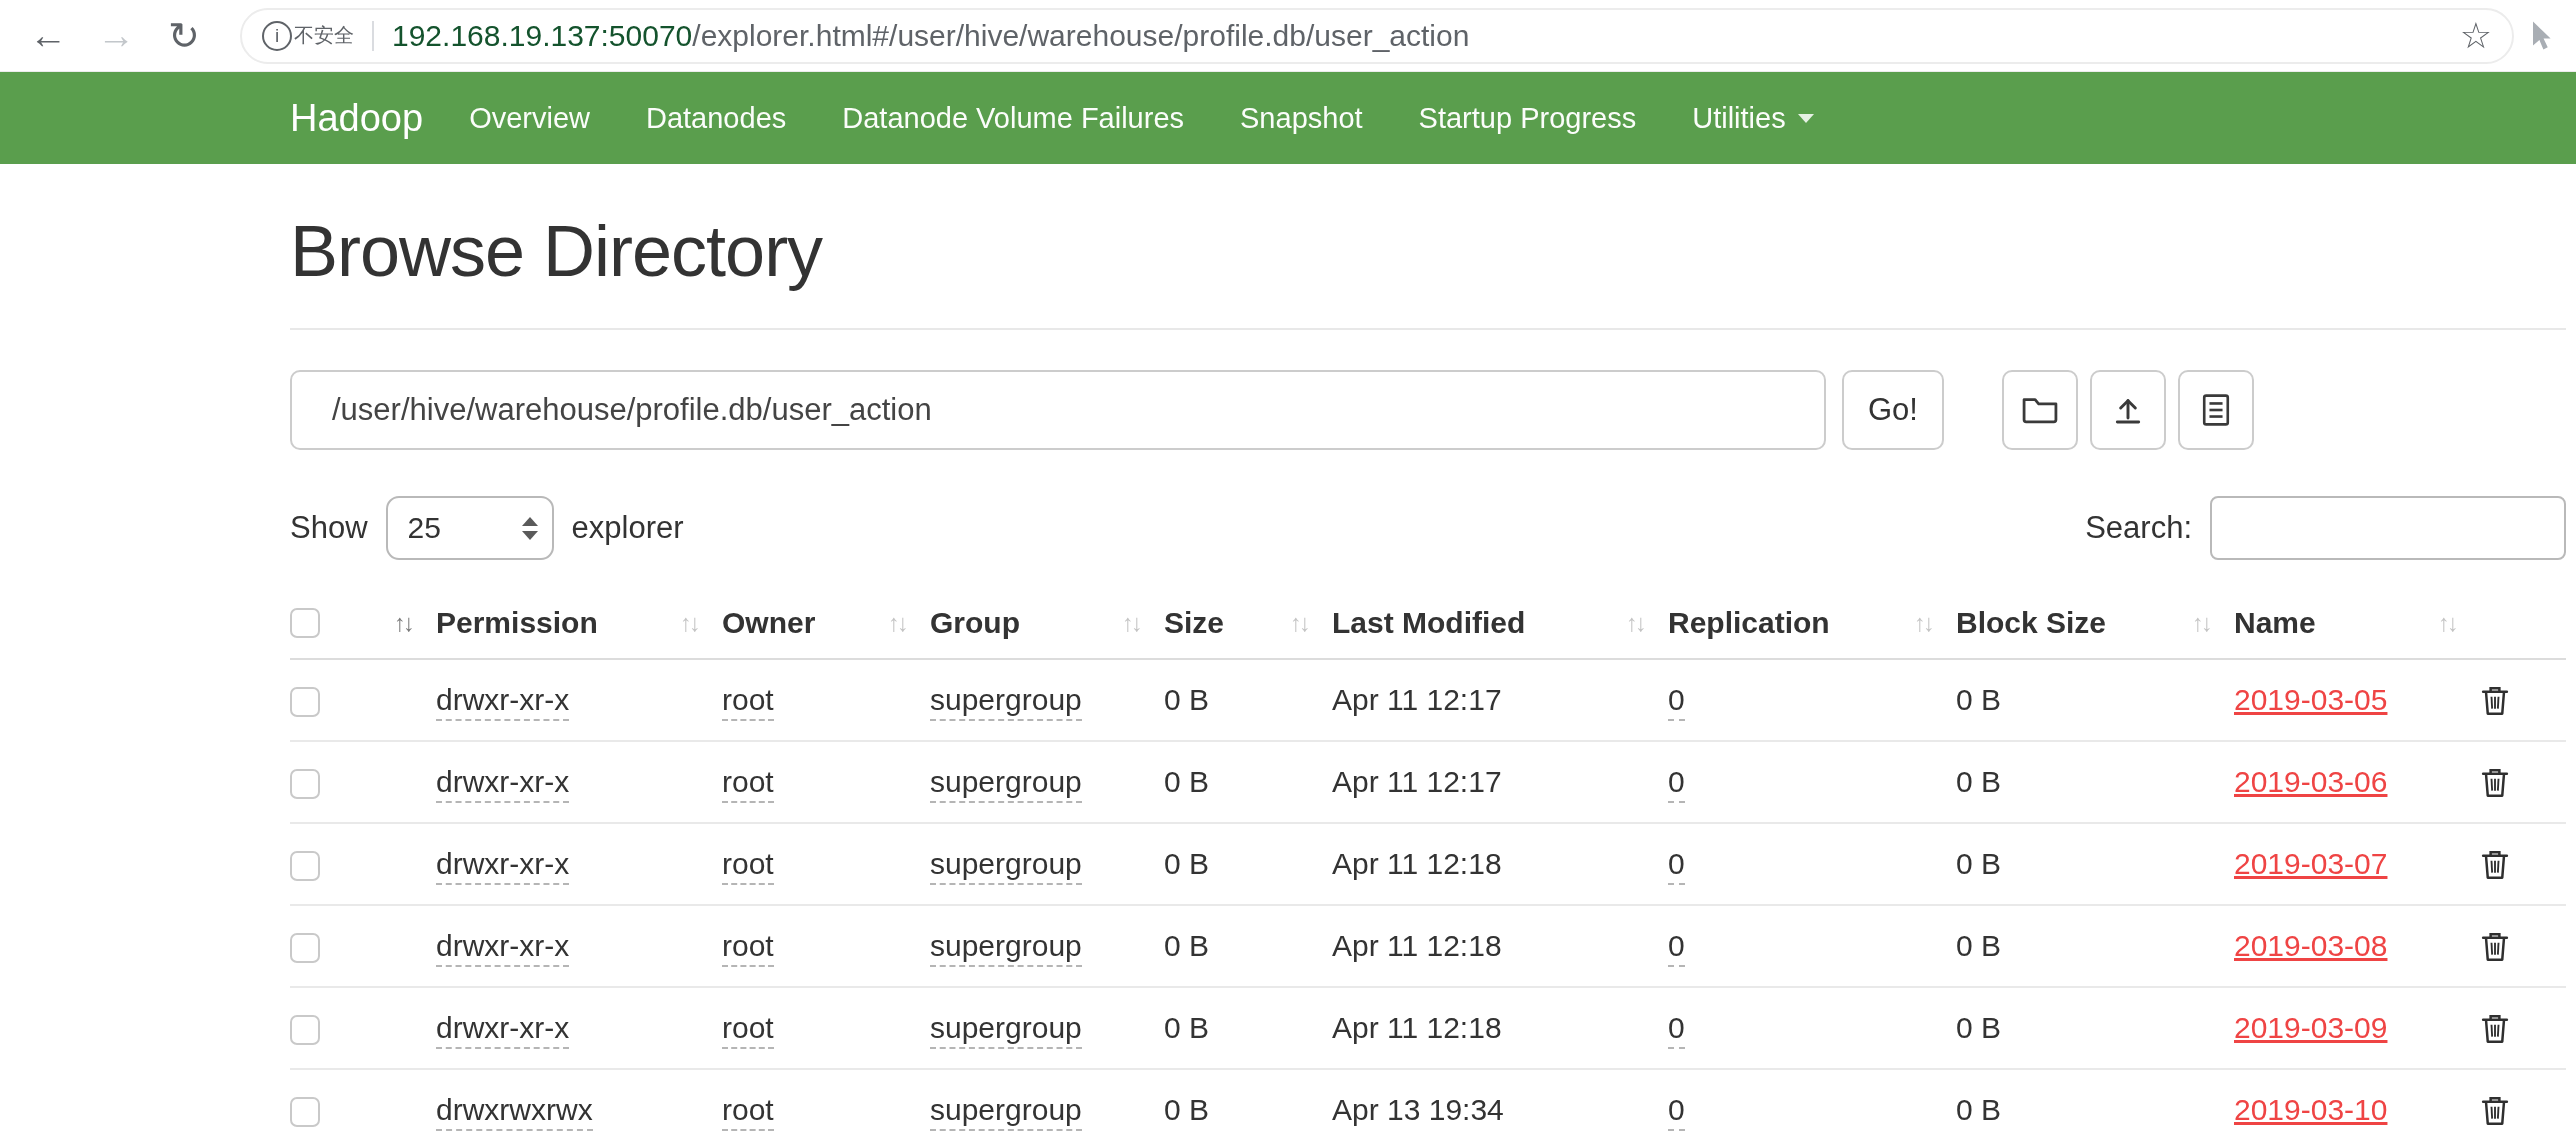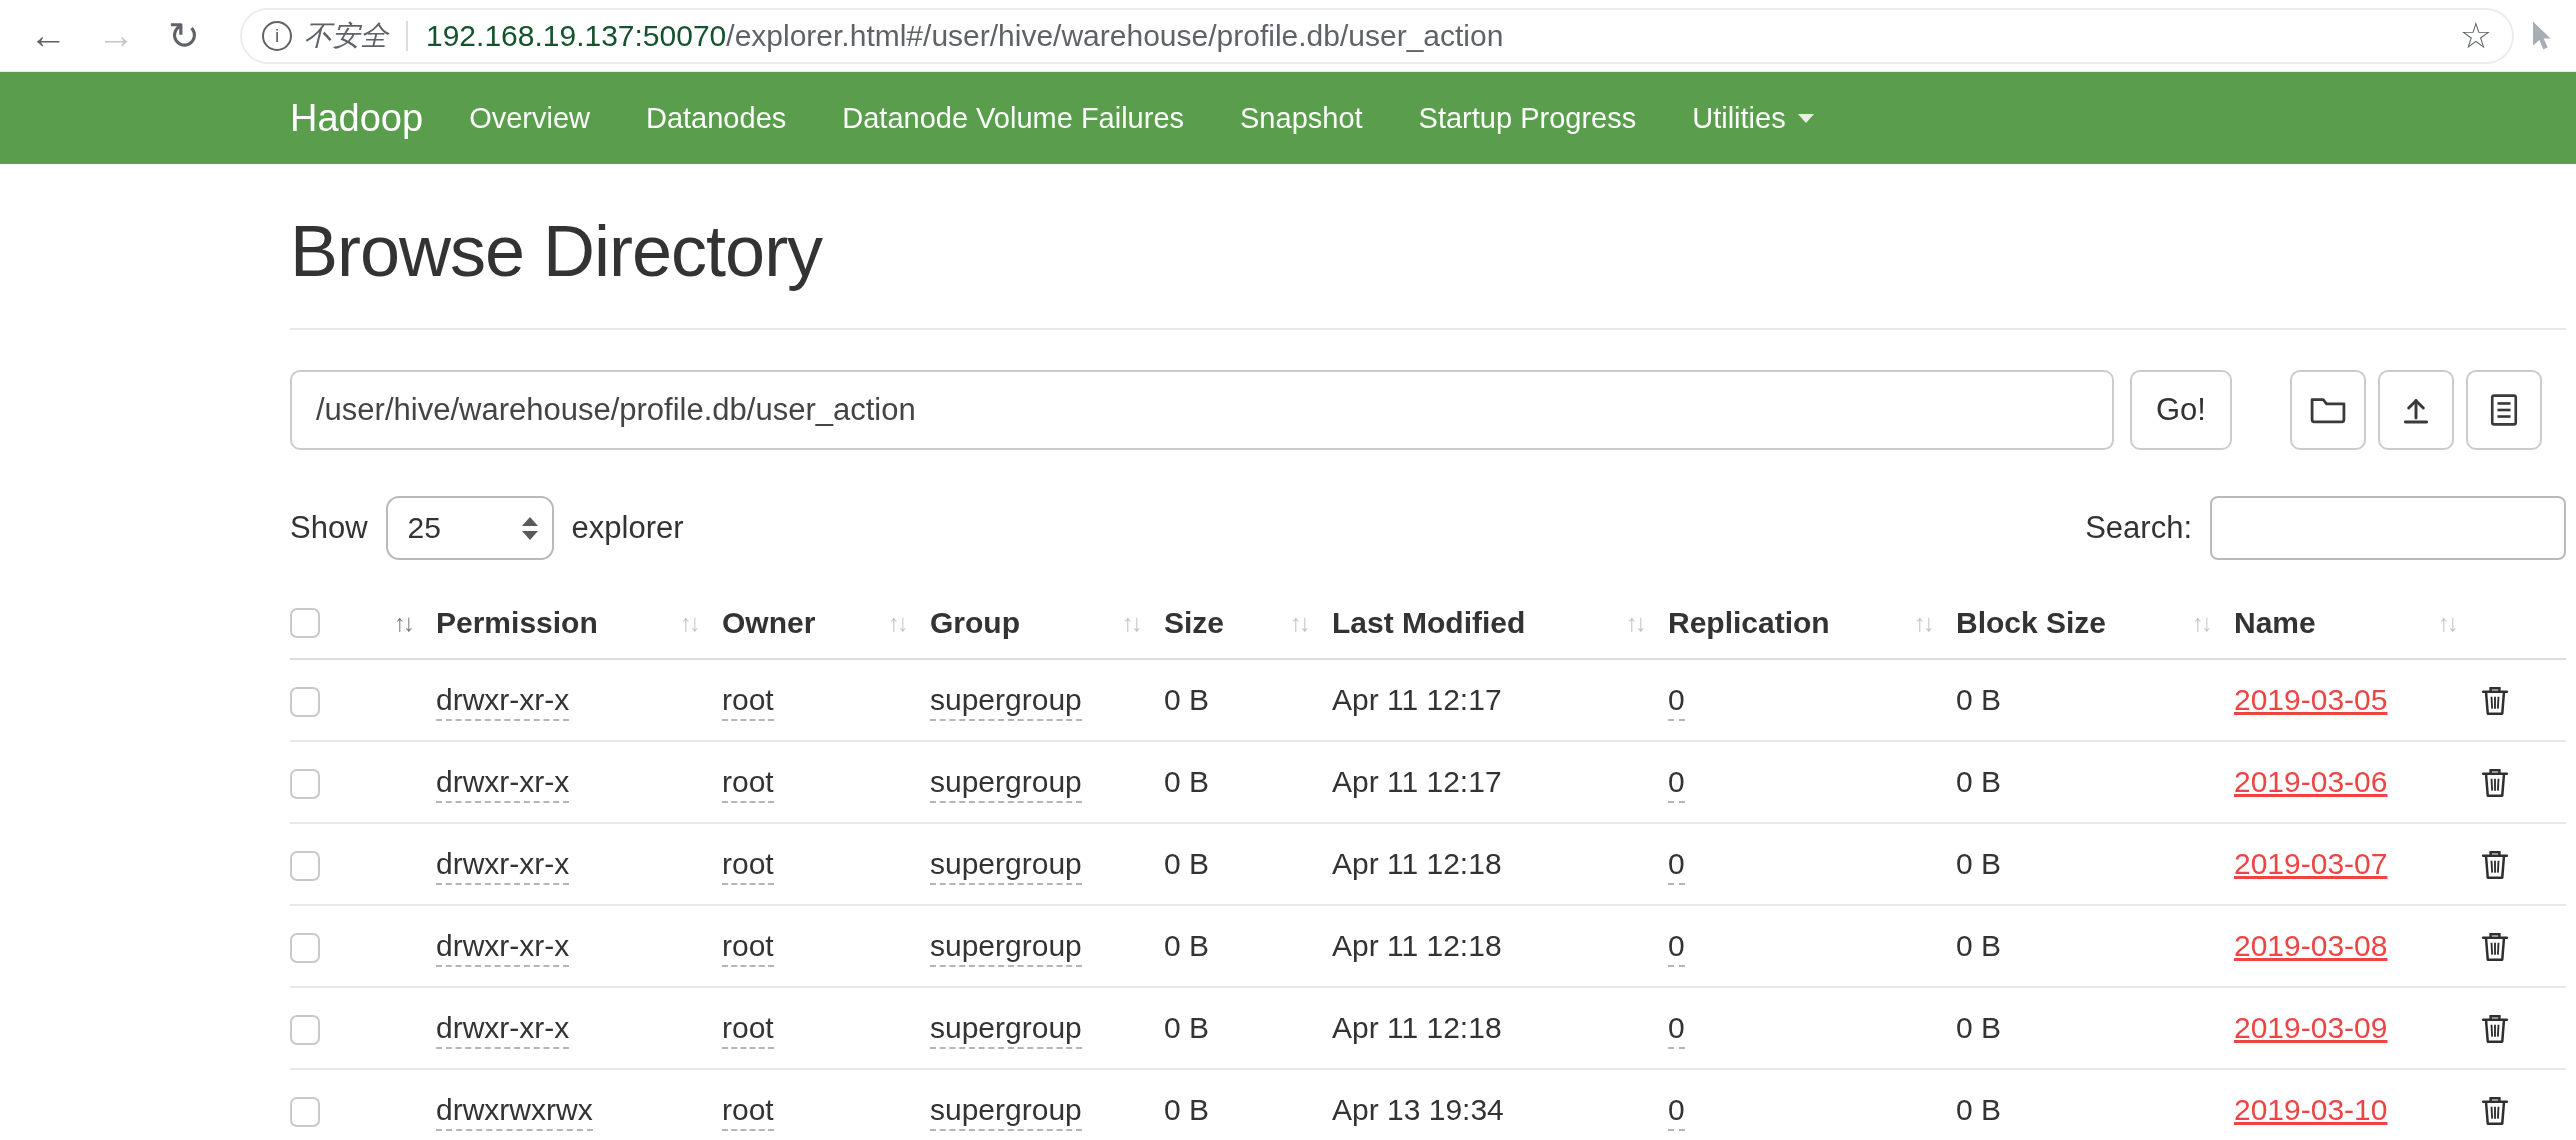--- a/index.html
+++ b/index.html
@@ -20,21 +20,21 @@
   .omnibox {
     flex:1; height:56px; border:2px solid #ececec; border-radius:28px;
     display:flex; align-items:center; padding:0 14px 0 20px; margin:0 14px 0 10px;
     background:#fff;
   }
   .info-badge {
     width:30px; height:30px; border:2px solid #5f6368; border-radius:50%;
     display:flex; align-items:center; justify-content:center;
     font-size:19px; color:#5f6368; flex:none;
   }
-  .security-label { font-size:28px; color:#5f6368; margin-left:12px; white-space:nowrap;font-style:italic; }
+  .security-label { font-size:20px; color:#5f6368; margin-left:2px; white-space:nowrap; }
   .omni-sep { border-left:2px solid #dadce0; height:30px; margin:0 18px; }
   .url-text { font-size:30px; white-space:nowrap; overflow:hidden; }
   .url-host { color:#14532d; }
   .url-path { color:#5f6368; }
   .star-btn { margin-left:auto; font-size:36px; color:#5f6368; padding:0 6px; }
   .cursor-ind { margin-right:22px; display:flex; align-items:center; }
 
   
   .navbar {
     height:92px; background:#5a9e4d; display:flex; align-items:center;
@@ -49,22 +49,22 @@
   }
 
   
   .container { width:2276px; margin-left:290px; }
   h1.page-title { margin:46px 0 0; font-size:72px; font-weight:400; color:#333; letter-spacing:-1px; }
   hr.rule { margin:36px 0 0; border:none; border-top:2px solid #e8e8e8; }
 
   
   .path-row { margin-top:40px; display:flex; align-items:center; }
   .path-input {
-    width:1824px; height:80px; border:2px solid #ccc; border-radius:10px;
-    font-size:31px; color:#444; padding:0 24px; outline:none;
+    width:1536px; height:80px; border:2px solid #ccc; border-radius:10px;
+    font-size:31px; color:#444; padding:0 40px; outline:none;
     font-family:"Liberation Sans", sans-serif;
   }
   .go-btn {
     margin-left:16px; height:80px; padding:2px 24px; font-size:31px; color:#333;
     background:#fff; border:2px solid #ccc; border-radius:10px;
     font-family:"Liberation Sans", sans-serif;
   }
   .icon-group { margin-left:58px; display:flex; gap:12px; }
   .tool-btn {
     width:76px; height:80px; background:#fff; border:2px solid #ccc; border-radius:10px;

